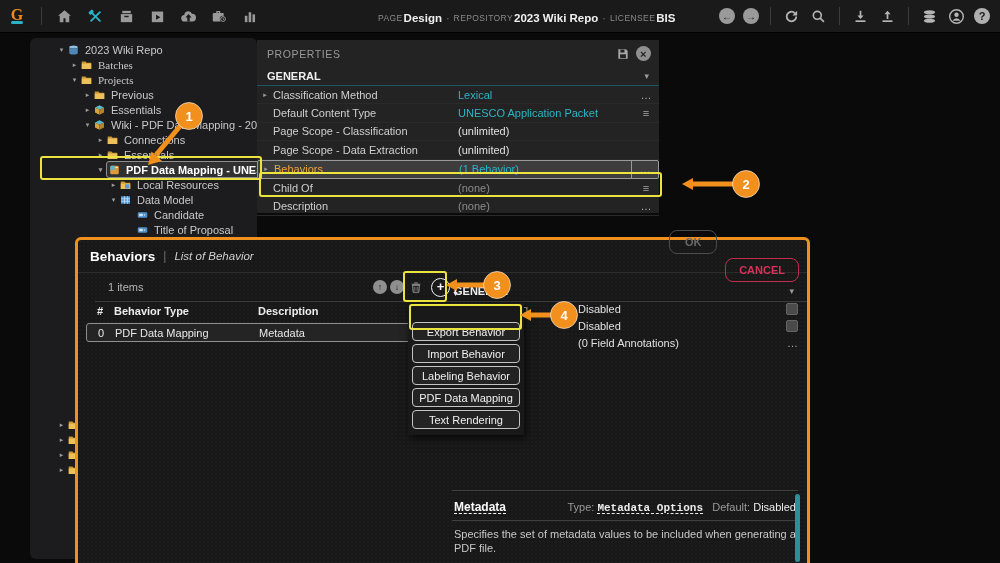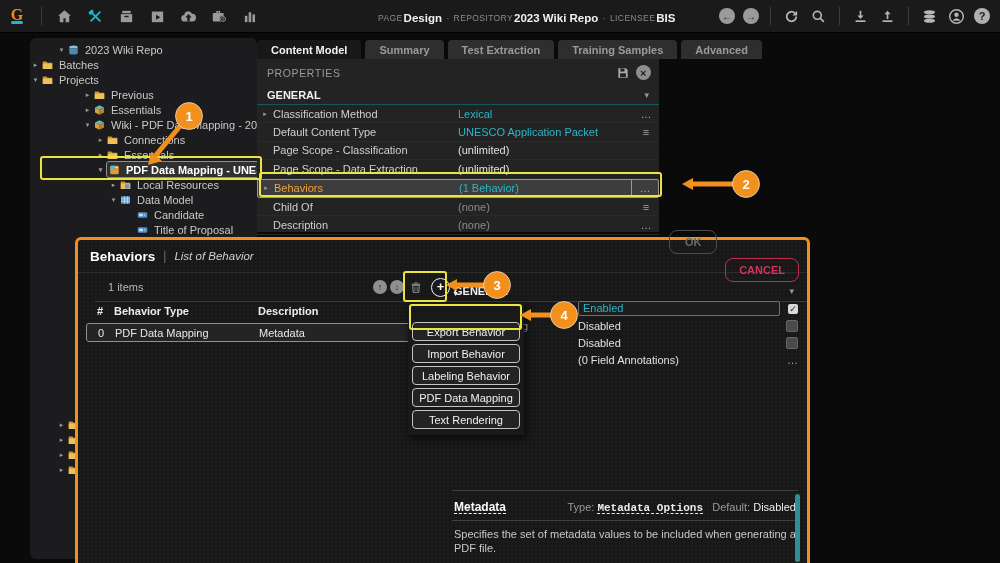--- a/index.html
+++ b/index.html
@@ -27,21 +27,21 @@
   .glyph-btn svg{width:17px;height:17px;fill:currentColor;}
   .help-circ{width:16px;height:16px;border-radius:50%;background:#b0b0b0;color:#1a1a1a;
              font-weight:bold;font-size:11px;display:flex;align-items:center;justify-content:center;margin:0 4px;}
   
   #tree-panel{position:absolute;left:30px;top:38px;width:227px;height:517px;background:#1c1c1e;
               border-radius:6px;z-index:1;overflow:hidden;padding-top:4px;}
   .tree-row{height:15px;display:flex;align-items:center;font-size:11px;color:#c9c9c9;white-space:nowrap;}
   .tree-row .exp{width:11px;font-size:7px;color:#9a9a9a;flex:0 0 11px;text-align:center;}
   .tree-row .ticon{width:14px;height:12px;flex:0 0 14px;margin-right:4px;display:inline-flex;}
   .tree-row .ticon svg{width:13px;height:12px;}
-  .d0{padding-left:26px;} .d1{} .d2{padding-left:52px;}
+  .d0{padding-left:26px;} .d1{padding-left:39px;font-family:Liberation Serif, serif;} .d2{padding-left:52px;}
   .d3{padding-left:65px;} .d4{padding-left:78px;} .d5{padding-left:95px;}
   .tree-row.selected{color:#fff;font-weight:bold;}
   .tree-row.selected .inner{display:flex;align-items:center;flex:1;margin-right:6px;background:#303030;
        border:1px solid #909090;border-radius:3px;height:15px;padding:0 4px 0 1px;}
   
   #content{position:absolute;left:257px;top:40px;z-index:2;}
   #tabstrip{display:flex;gap:4px;height:19px;}
   .tab{background:#2e2e2e;color:#9a9a9a;font-size:11px;font-weight:bold;padding:0 14px;
        display:flex;align-items:center;border-radius:4px 4px 0 0;}
   .tab.active{background:#181818;color:#f2f2f2;}
@@ -554,27 +554,20 @@
         <svg viewBox="0 0 24 24" xmlns="http://www.w3.org/2000/svg">
           <path d="M2.5 5h7.5l2 2.6h9.5V20h-19z" fill="#c9952f"></path>
           <path d="M2.5 9h19v11h-19z" fill="#edc05a"></path>
         </svg>
       </span>
       <span>Machines</span>
     </div>
   </div>
 
 <div id="content">
-  <div id="tabstrip">
-      <div class="tab active">Content Model</div>
-      <div class="tab">Summary</div>
-      <div class="tab">Test Extraction</div>
-      <div class="tab">Training Samples</div>
-      <div class="tab">Advanced</div>
-    </div>
   <div id="props-panel">
     <div id="props-header">
       <span>PROPERTIES</span>
       <span class="sp"></span>
       <span class="ph-ic" id="save-ic">
           <svg viewBox="0 0 24 24" xmlns="http://www.w3.org/2000/svg">
             <path d="M4 4h13l3 3v13H4z"></path>
             <rect x="7.5" y="4.5" width="7" height="5" fill="#232323"></rect>
             <rect x="7" y="12.5" width="10" height="6.5" fill="#232323"></rect>
           </svg>
@@ -672,29 +665,20 @@
         <span class="c1">PDF Data Mapping</span>
         <span class="c2">Metadata</span>
       </div>
     </div>
   <div id="dlg-props">
     <div class="sect-row">
       <span>GENERAL</span>
       <span class="chev">▾</span>
     </div>
     <div id="dlg-prop-rows">
-        <div class="drow">
-          <span class="dlabel"></span>
-          <span class="dvalue">
-            <span class="field-box">Enabled</span>
-          </span>
-          <span class="dctrl">
-            <span class="chk on">✓</span>
-          </span>
-        </div>
         <div class="drow">
           <span class="dlabel"><span style="margin-left: 66px;">ng</span></span>
           <span class="dvalue">Disabled</span>
           <span class="dctrl">
             <span class="chk off"></span>
           </span>
         </div>
         <div class="drow">
           <span class="dlabel"></span>
           <span class="dvalue">Disabled</span>

